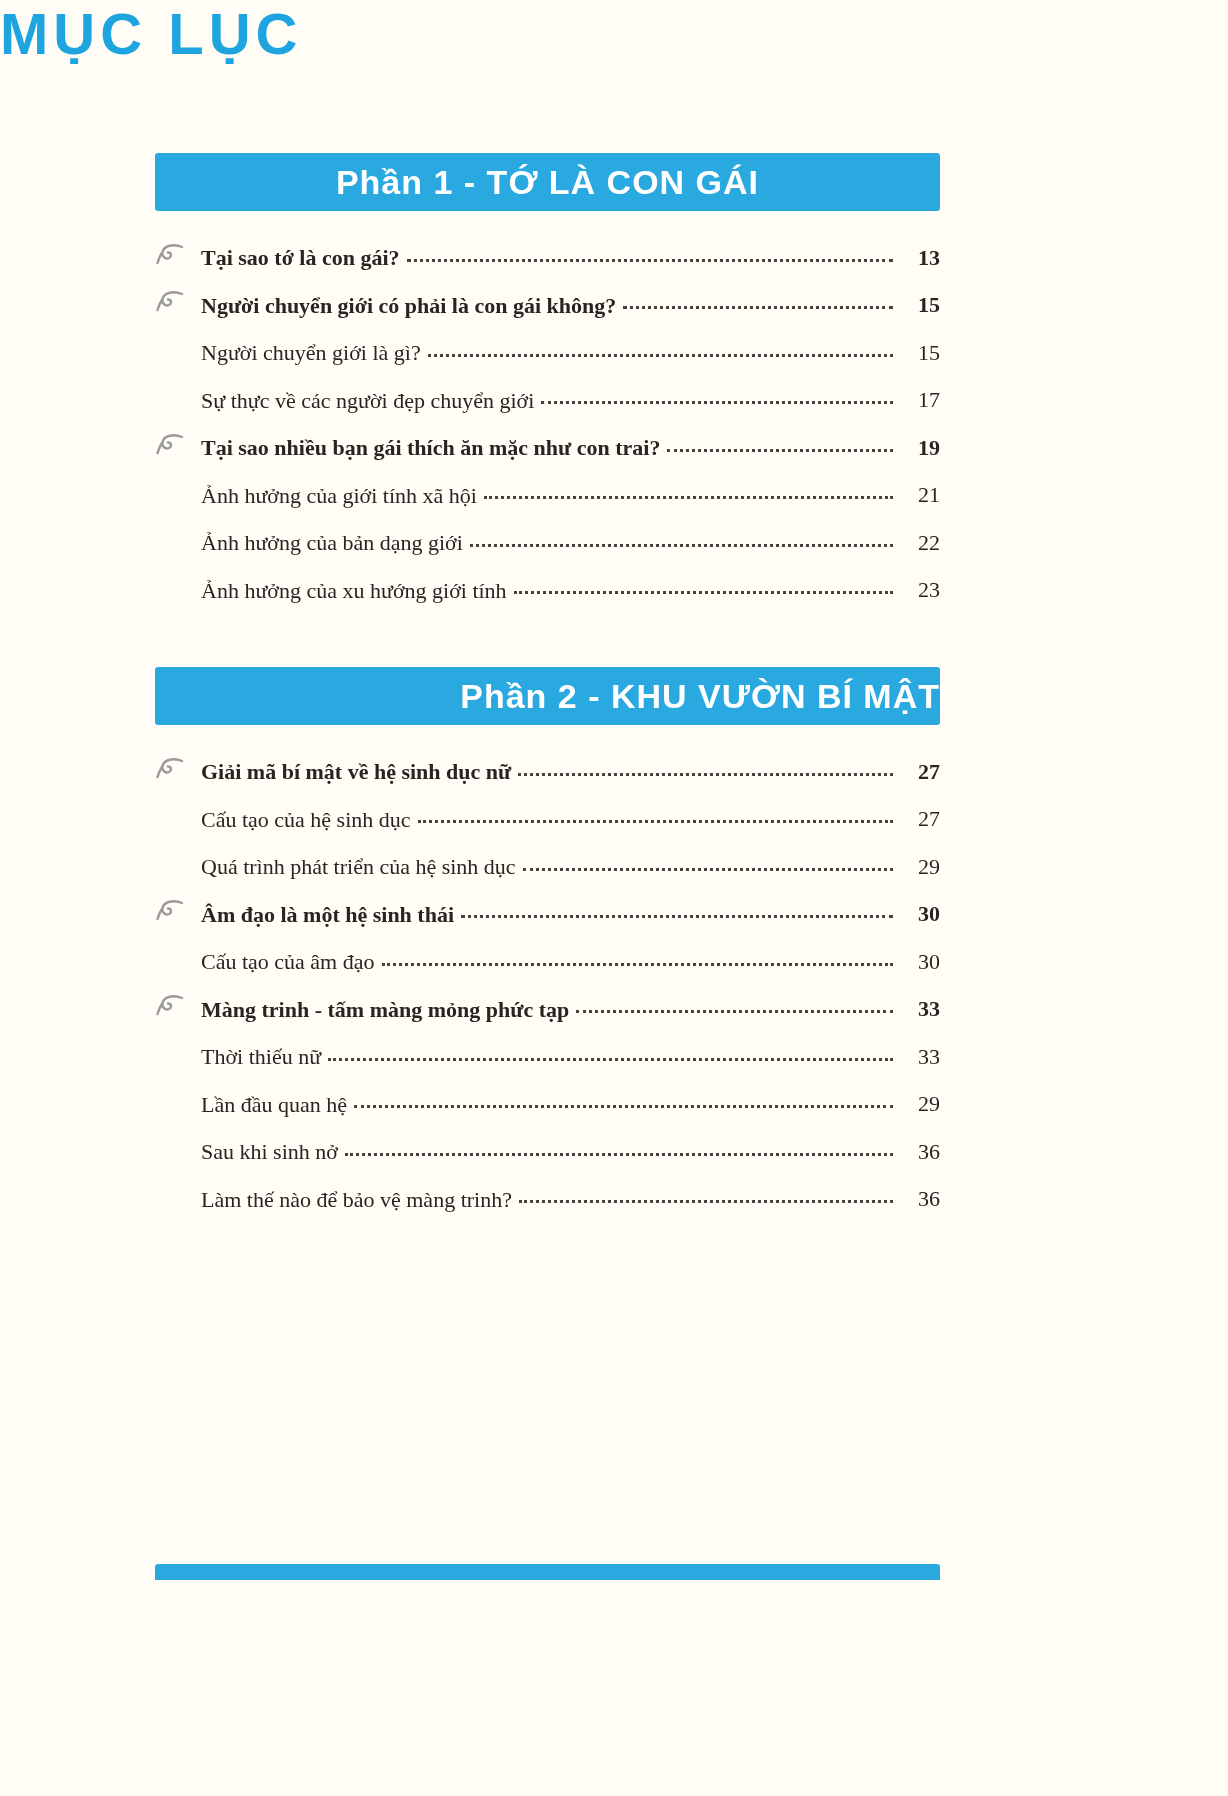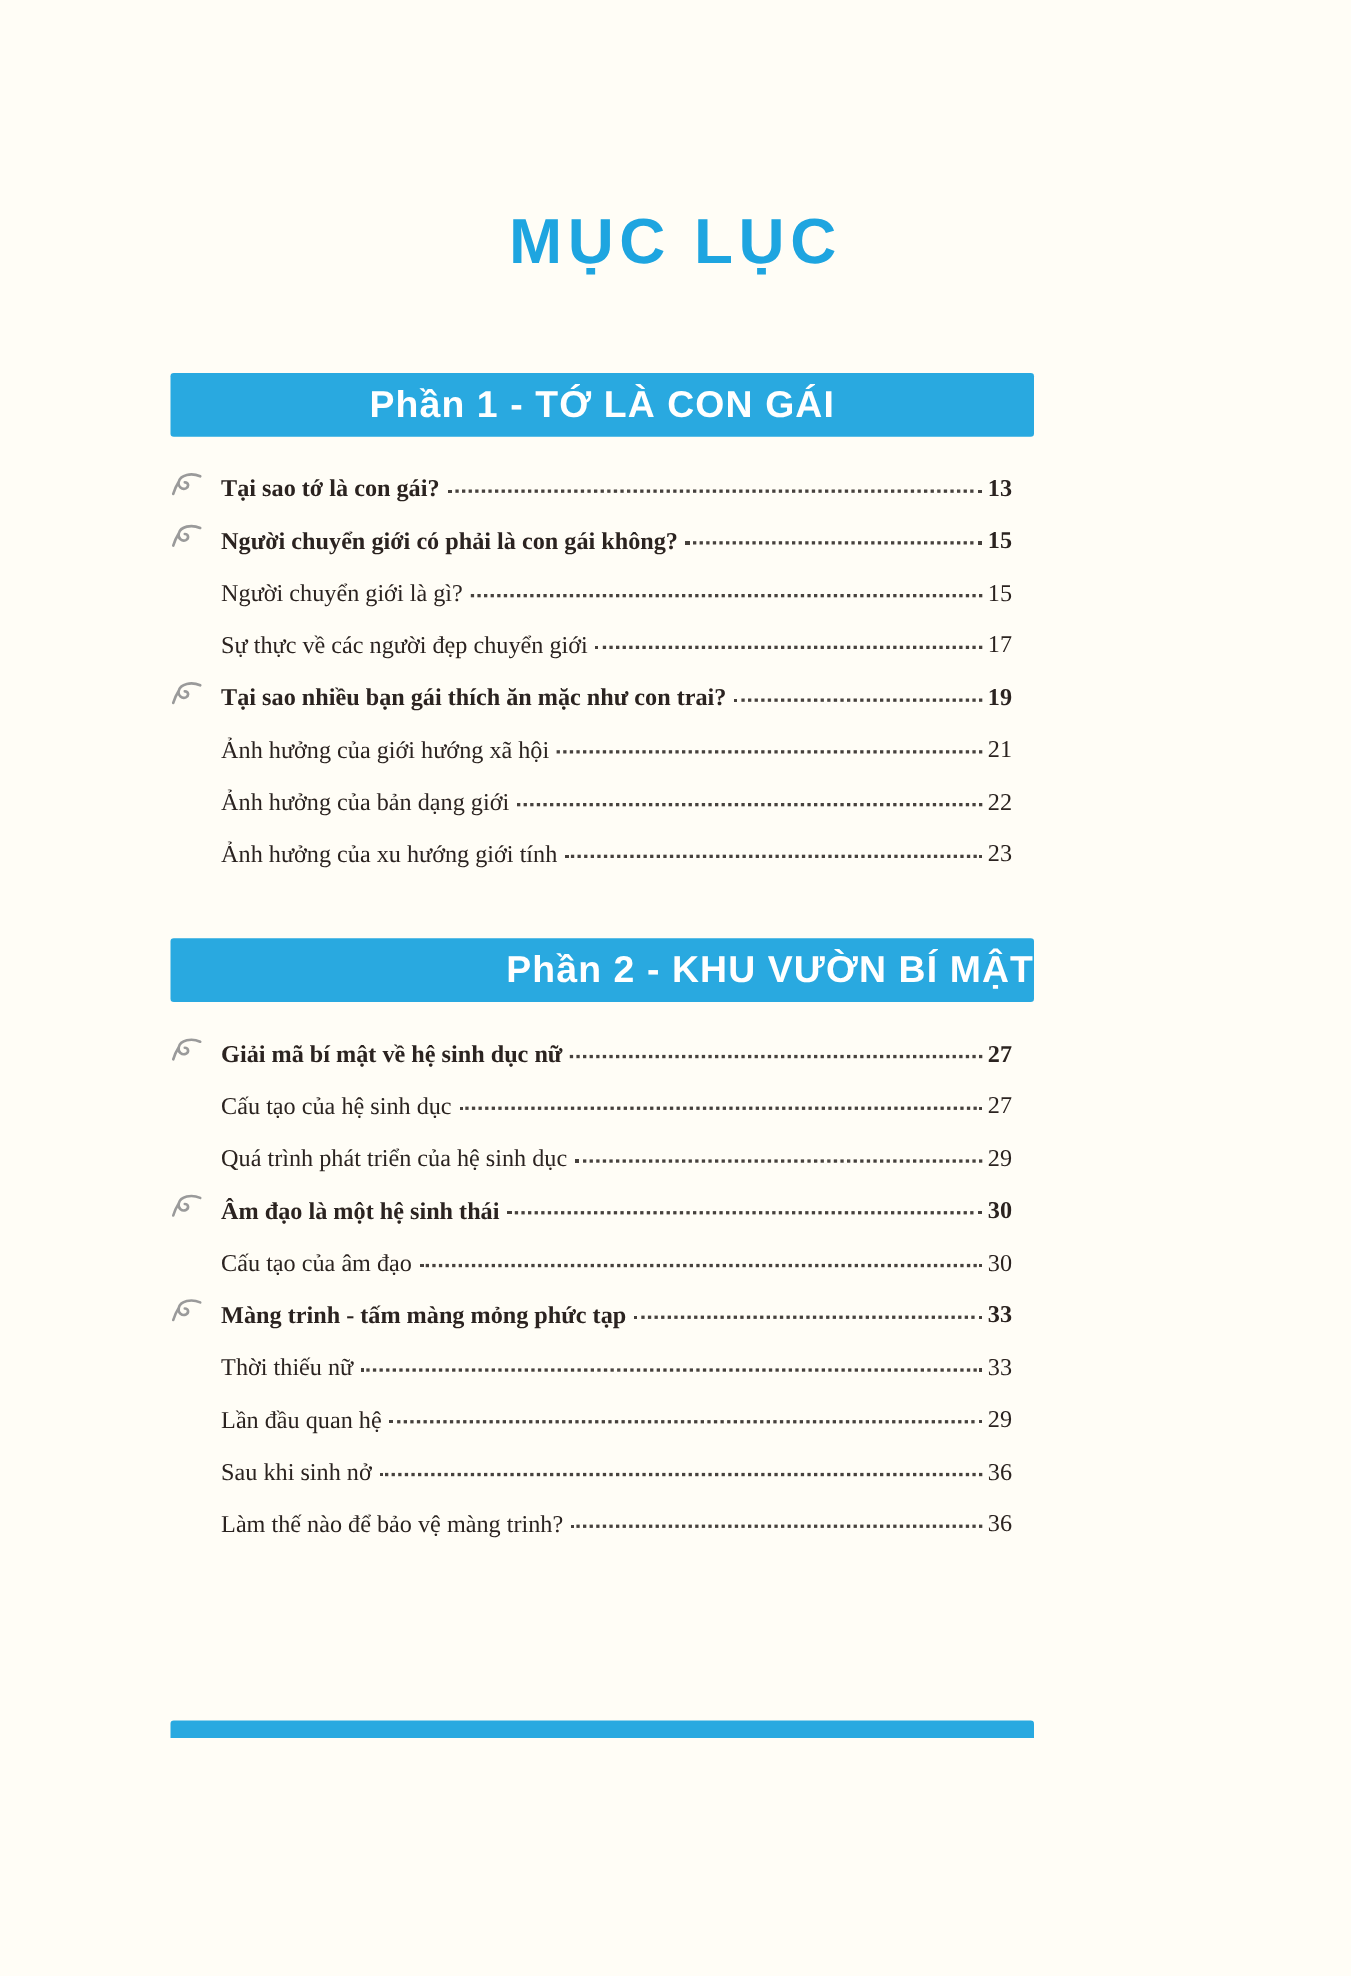--- a/index.html
+++ b/index.html
@@ -6,22 +6,21 @@
   html, body { width: 1228px; }
   body {
     height: 1796px;
     position: relative;
     background: #fffdf6;
     font-family: "Liberation Serif", serif;
     color: #2b2320;
     overflow: hidden;
   }
   .title {
-    margin-top: 186px;
-    text-align: center;
+    text-align: left;
     font-family: "Liberation Sans", sans-serif;
     font-weight: bold;
     font-size: 58px;
     letter-spacing: 5px;
     color: #1ea5e0;
   }
   .content {
     margin-left: 155px;
     width: 785px;
   }
@@ -64,20 +63,21 @@
     line-height: 1.15;
   }
   .leader {
     flex: 1;
     min-width: 14px;
     border-bottom: 3px dotted #46413d;
     margin: 0 5px 13px 7px;
   }
   .pagenum {
     padding-bottom: 4px;
+    text-align: right;
     min-width: 42px;
   }
   .bottom-strip {
     position: absolute;
     left: 155px;
     top: 1564px;
     width: 785px;
     height: 16px;
     background: #29a9e0;
     border-radius: 3px 3px 0 0;
@@ -138,21 +138,21 @@
           <path d="M27 4 C19 0.5 9 2.5 7.5 9 C6.5 13.5 10.5 16.5 14 15 C17 13.6 16.5 9.5 13 9.5 M7.5 9 C5 13 3.5 16.5 2.5 20" stroke="#9a9a9a" stroke-width="2.4" stroke-linecap="round"></path>
         </svg>
       </span>
       <span class="label">Tại sao nhiều bạn gái thích ăn mặc như con trai?</span>
       <span class="leader"></span>
       <span class="pagenum">19</span>
     </div>
 
     <div class="entry">
       <span class="icon-cell"></span>
-      <span class="label">Ảnh hưởng của giới hướng xã hội</span>
+      <span class="label">Ảnh hưởng của giới tính xã hội</span>
       <span class="leader"></span>
       <span class="pagenum">21</span>
     </div>
 
     <div class="entry">
       <span class="icon-cell"></span>
       <span class="label">Ảnh hưởng của bản dạng giới</span>
       <span class="leader"></span>
       <span class="pagenum">22</span>
     </div>

